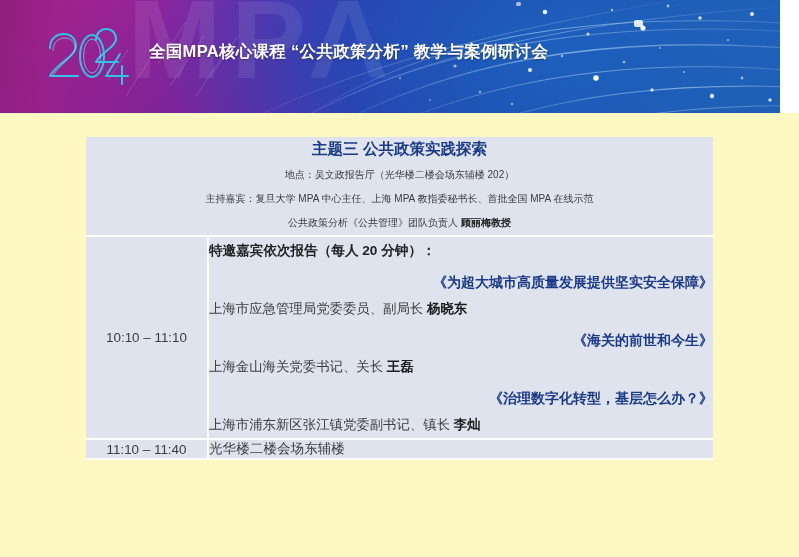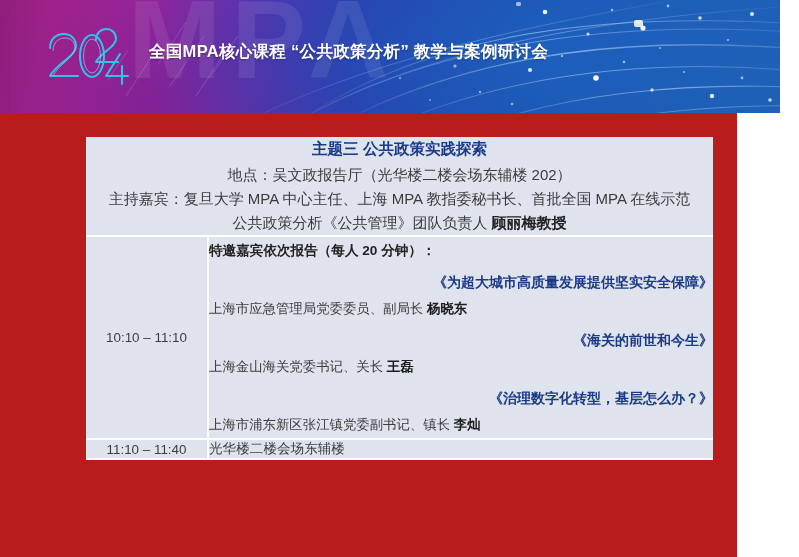--- a/index.html
+++ b/index.html
@@ -80,23 +80,23 @@
     letter-spacing: 0.3px;
     line-height: 25px;
     white-space: nowrap;
     text-shadow: 0 1px 2px rgba(0,0,0,0.35);
   }
 
   
   .sheet {
     position: absolute;
     left: 0; top: 113px;
-    width: 737px;
+    width: 799px;
     height: 444px;
-    background: #b91c1c;
+    background: #fef9c3;
   }
   .table {
     position: absolute;
     left: 86px;
     top: 24px;
     width: 627px;
     border-collapse: collapse;
     table-layout: fixed;
   }
   .table td {
@@ -111,21 +111,21 @@
   }
   .hdr-title {
     color: #1b3a87;
     font-weight: bold;
     font-size: 15.5px;
     line-height: 24px;
     margin-bottom: 2px;
   }
   .hdr-line {
     color: #3b3b3b;
-    font-size: 15px;
+    font-size: 10px;
     line-height: 24px;
   }
   .hdr-line .strong {
     font-weight: bold;
     color: #222;
   }
 
   .time-col { width: 122px; }
   .time-cell {
     border-right: 2px solid #ffffff;

